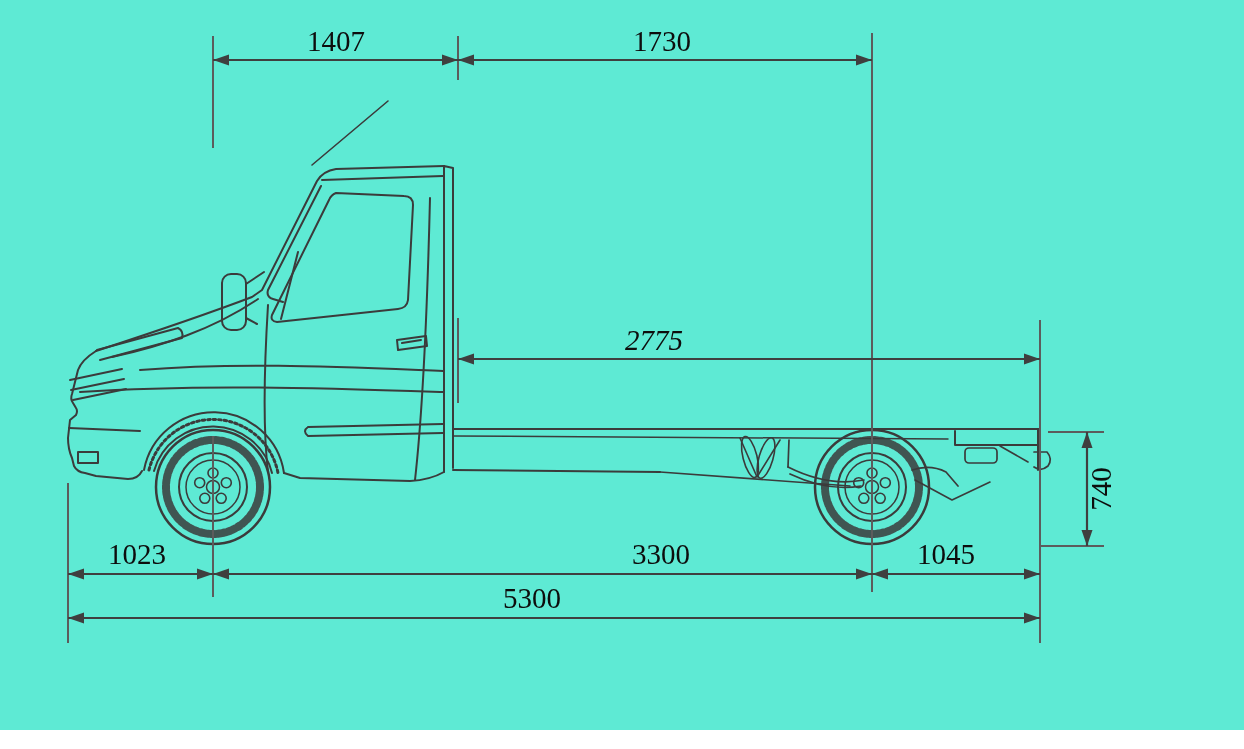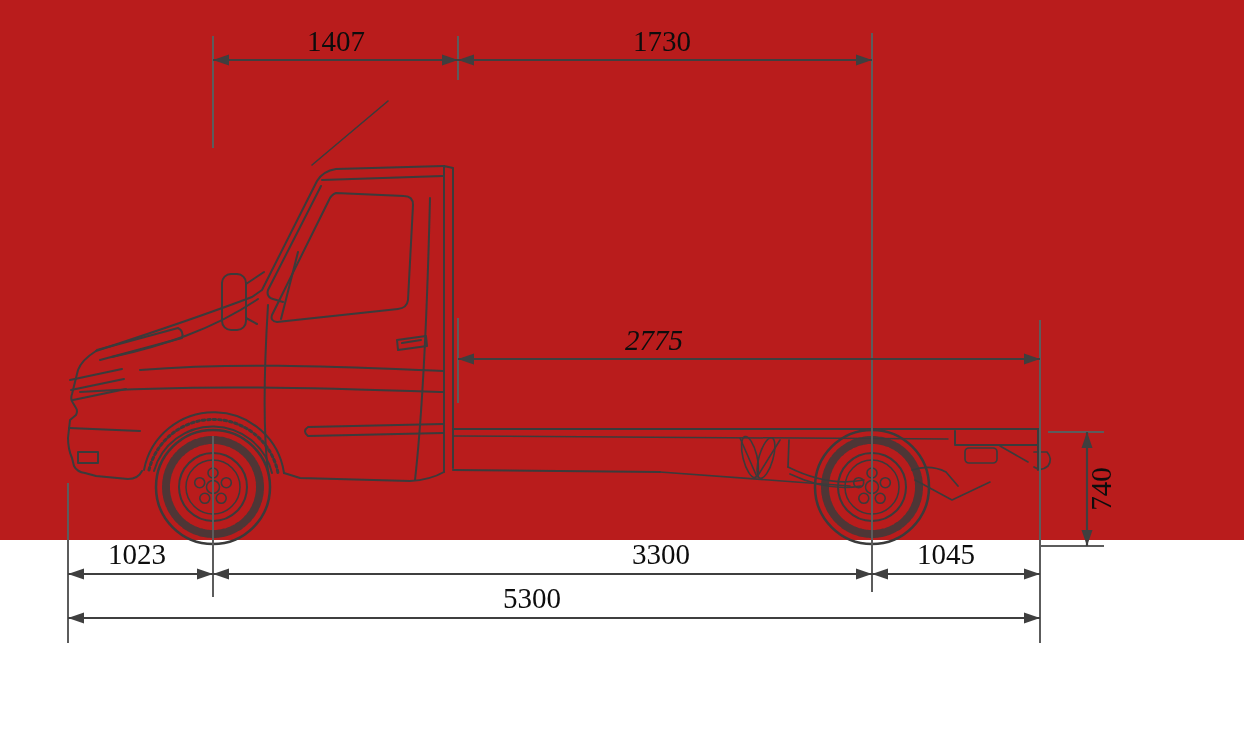--- a/index.html
+++ b/index.html
@@ -1,17 +1,17 @@
 <!DOCTYPE html>
 <html><head>
 <meta charset="utf-8">
 <style>
   html,body{margin:0;padding:0;background:#ffffff;}
   body{width:1244px;height:749px;overflow:hidden;font-family:"Liberation Serif","DejaVu Serif",serif;}
-  #stage{position:relative;width:1244px;height:540px;background:#b91c1c;}
+  #stage{position:relative;width:1244px;height:730px;background:#5eead4;}
   svg{display:block;}
   .dim-text{fill:#0d0d0d;}
 </style>
 </head>
 <body>
 
 <div id="stage">
 <svg width="1244" height="749" viewBox="0 0 1244 749" xmlns="http://www.w3.org/2000/svg">
 
   <defs>

